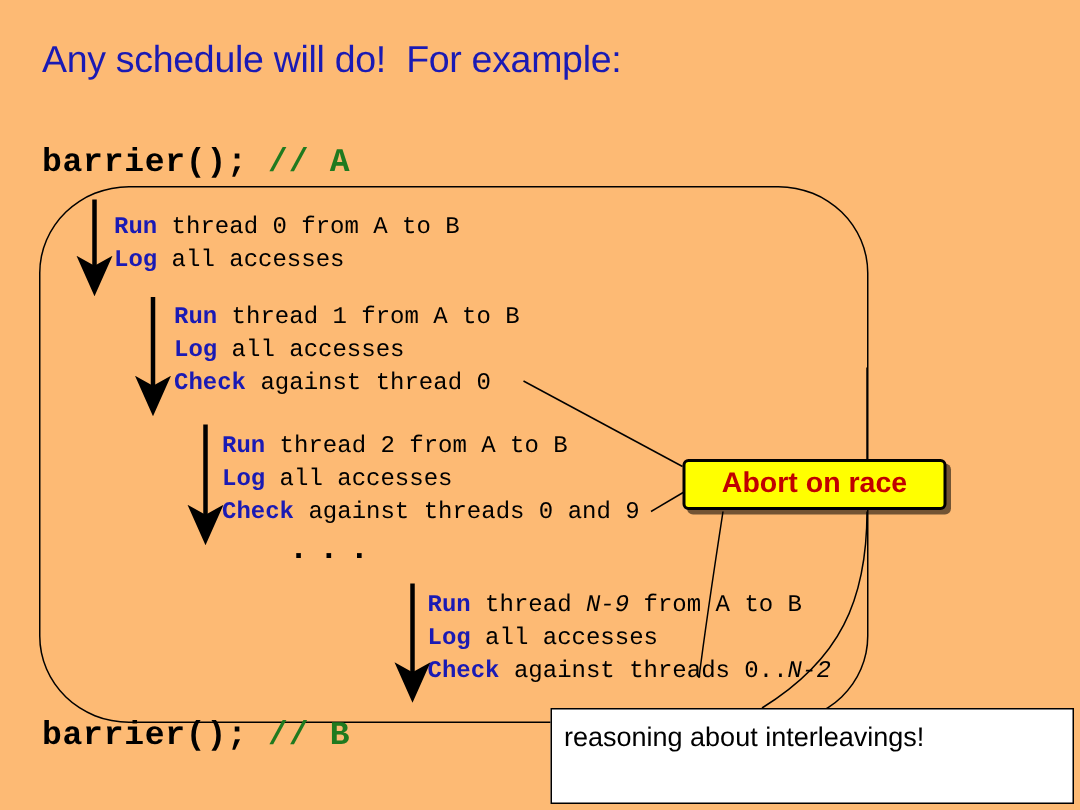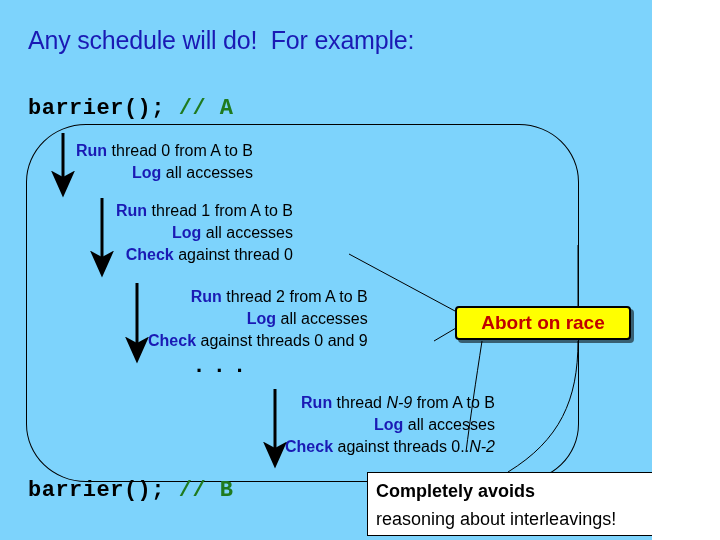--- a/index.html
+++ b/index.html
@@ -2,23 +2,23 @@
 <html><head>
 <meta charset="utf-8">
 <style>
   html, body {
     margin: 0;
     padding: 0;
     background: #ffffff;
   }
   #slide {
     position: relative;
-    width: 652px;
+    width: 720px;
     height: 540px;
-    background: #7dd3fc;
+    background: #fdba74;
     overflow: hidden;
     font-family: "Liberation Sans", sans-serif;
   }
 
   
   .title {
     position: absolute;
     left: 28px;
     top: 26px;
     font-family: "Liberation Sans", sans-serif;
@@ -51,26 +51,25 @@
     height: 358px;
     border: 1px solid #000000;
     border-radius: 60px / 58px;
     background: transparent;
     box-sizing: border-box;
   }
 
   
   .step {
     position: absolute;
-    font-family: Liberation Sans, sans-serif;
+    font-family: Liberation Mono, monospace;
     font-size: 16px;
     color: #000000;
     line-height: 22px;
     white-space: nowrap;
-    text-align: right;
   }
   .step .kw {
     font-weight: bold;
     color: #1a1ab4;
   }
   .step i { font-style: italic; }
 
   #step-0 { left: 76px; top: 140px; }
   #step-1 { left: 116px; top: 200px; }
   #step-2 { left: 148px; top: 286px; }
@@ -187,21 +186,20 @@
     <div><span class="kw">Log</span><span> all accesses</span></div>
     <div><span class="kw">Check</span><span> against threads 0..<i>N-2</i></span></div>
   </div>
 
 
   <div class="abortbox">
     <span>Abort on race</span>
   </div>
 
   <div class="concbox">
-    <div class="strong">Completely avoids</div>
     <div>reasoning about interleavings!</div>
   </div>
 
   <svg class="overlay" viewBox="0 0 720 540">
     <defs>
       <marker id="ah" markerWidth="9" markerHeight="9" refX="4.5" refY="4.5" orient="auto">
         <path d="M0,0.5 L9,4.5 L0,8.5 L2.2,4.5 Z" fill="#000000"></path>
       </marker>
     </defs>
 

